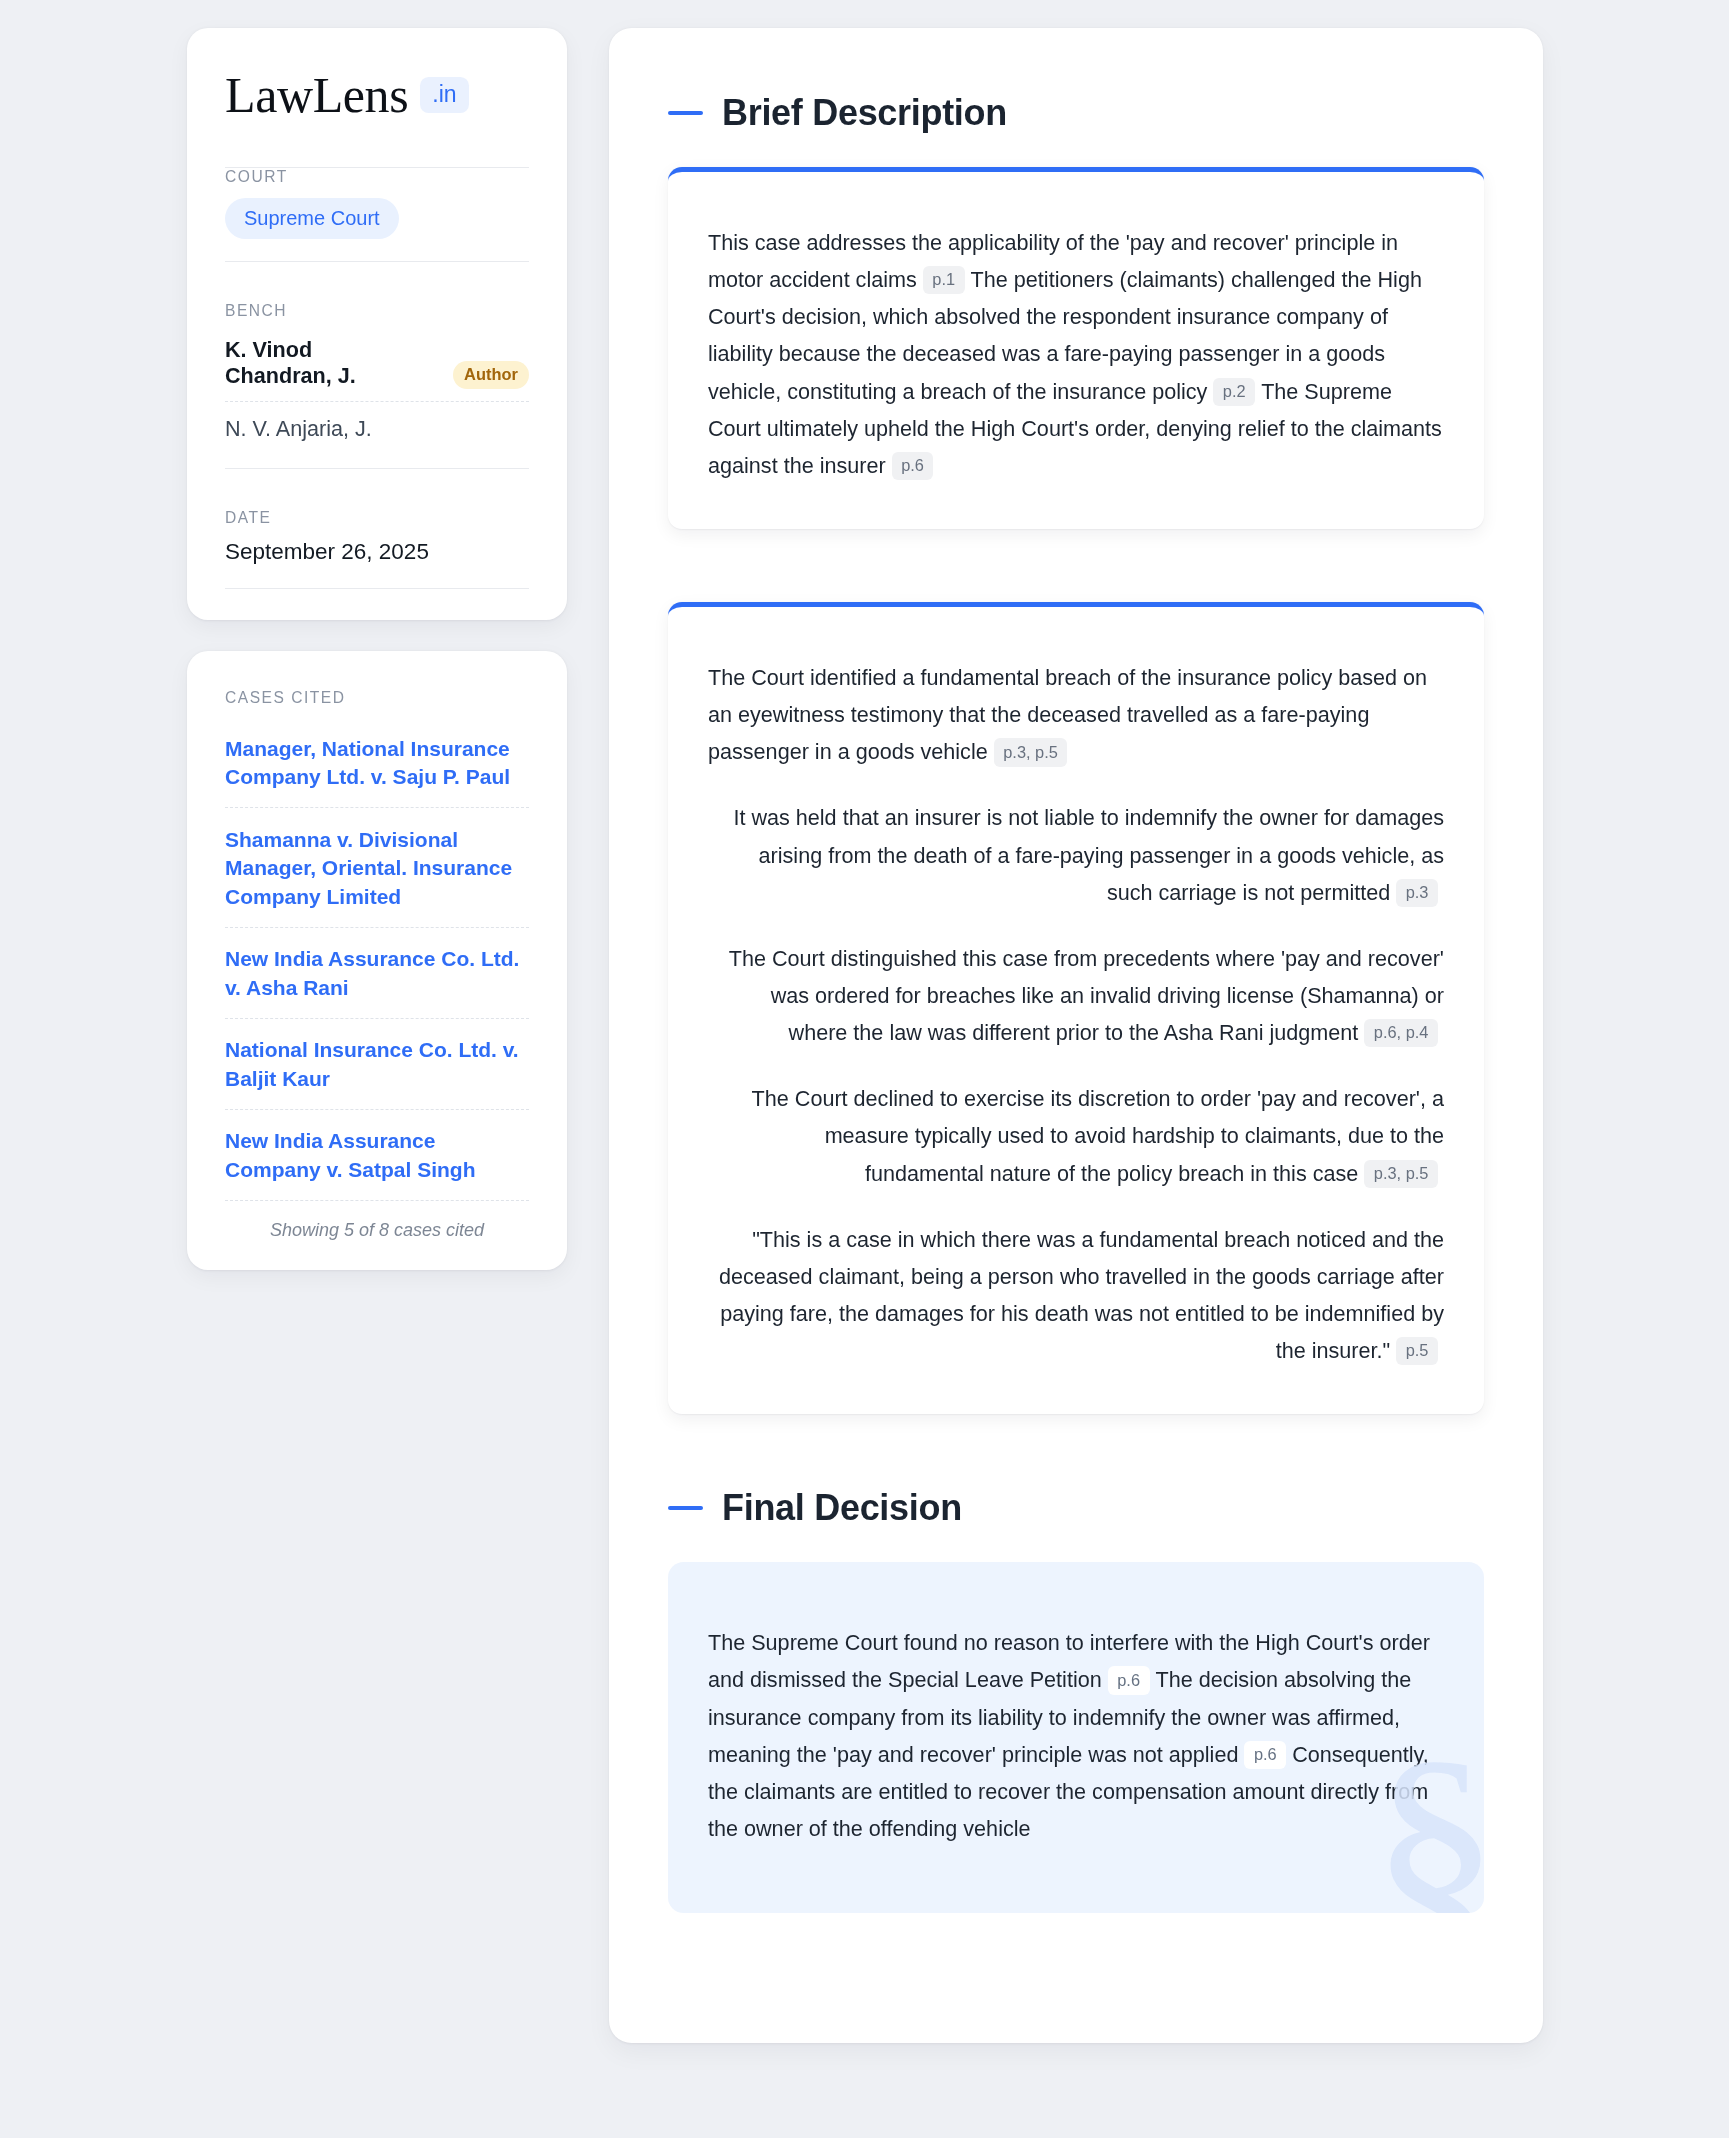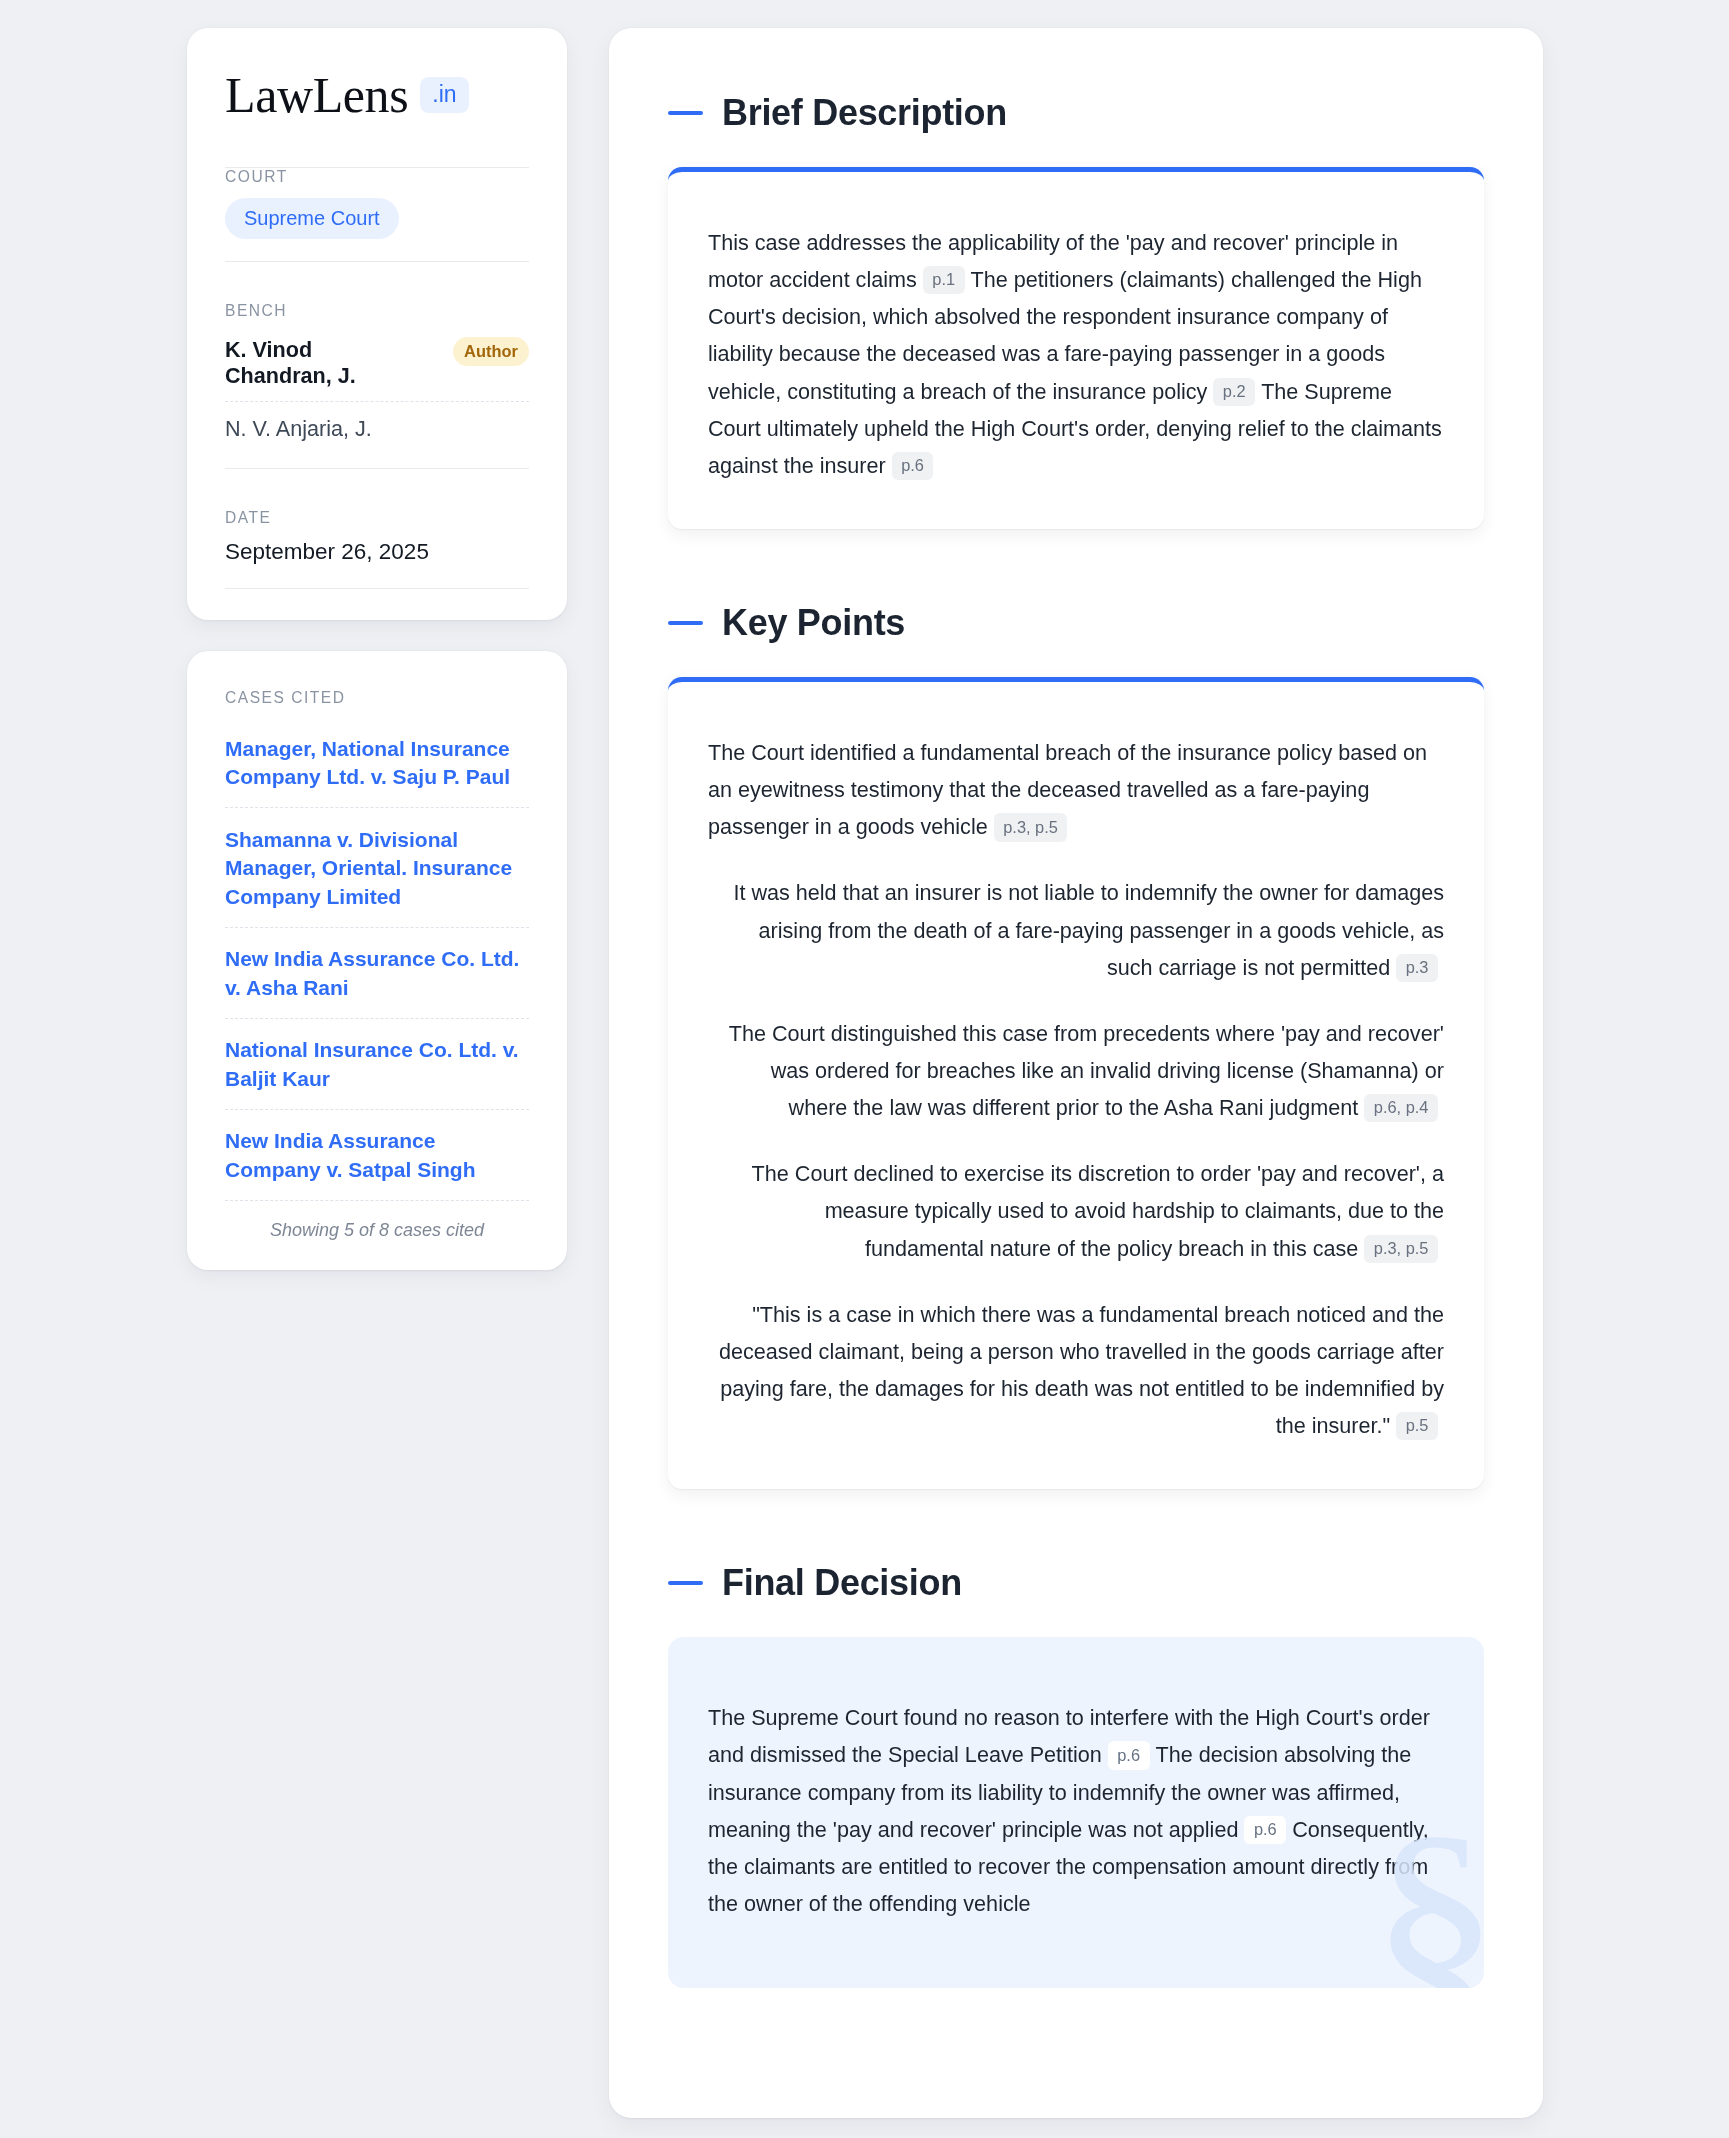--- a/index.html
+++ b/index.html
@@ -85,21 +85,21 @@
     background: #e9f1fe;
     color: #2f6df6;
     font-size: 20px;
     padding: 7.8px 19px;
     border-radius: 864px;
     line-height: 1.25;
   }
 
   .judge-row {
     display: flex;
-    align-items: flex-start;
+    align-items: flex-end;
     gap: 32px;
     padding: 5.2px 0 12px 0;
   }
   .judge-row + .judge-row {
     border-top: 0.9px dashed #dfe3e9;
     padding-top: 14px;
     padding-bottom: 3.5px;
   }
   .judge-name-primary {
     font-size: 21.6px;
@@ -302,24 +302,20 @@
       <div class="section-head">
         <span class="section-dash"></span>
         <h2 class="section-title">Brief Description</h2>
       </div>
       <div class="content-card">
         <p class="para"><span>This case addresses the applicability of the 'pay and recover' principle in motor accident claims</span><span class="chip">p.1</span><span>The petitioners (claimants) challenged the High Court's decision, which absolved the respondent insurance company of liability because the deceased was a fare-paying passenger in a goods vehicle, constituting a breach of the insurance policy</span><span class="chip">p.2</span><span>The Supreme Court ultimately upheld the High Court's order, denying relief to the claimants against the insurer</span><span class="chip">p.6</span></p>
       </div>
     </section>
 
     <section class="section">
-      <div class="section-head">
-        <span class="section-dash"></span>
-        <h2 class="section-title">Key Points</h2>
-      </div>
       <div class="content-card">
         <p class="para"><span>The Court identified a fundamental breach of the insurance policy based on an eyewitness testimony that the deceased travelled as a fare-paying passenger in a goods vehicle</span><span class="chip">p.3, p.5</span></p>
         <p class="para"><span>It was held that an insurer is not liable to indemnify the owner for damages arising from the death of a fare-paying passenger in a goods vehicle, as such carriage is not permitted</span><span class="chip">p.3</span></p>
         <p class="para"><span>The Court distinguished this case from precedents where 'pay and recover' was ordered for breaches like an invalid driving license (Shamanna) or where the law was different prior to the Asha Rani judgment</span><span class="chip">p.6, p.4</span></p>
         <p class="para"><span>The Court declined to exercise its discretion to order 'pay and recover', a measure typically used to avoid hardship to claimants, due to the fundamental nature of the policy breach in this case</span><span class="chip">p.3, p.5</span></p>
         <p class="para"><span>"This is a case in which there was a fundamental breach noticed and the deceased claimant, being a person who travelled in the goods carriage after paying fare, the damages for his death was not entitled to be indemnified by the insurer."</span><span class="chip">p.5</span></p>
       </div>
     </section>
 
     <section class="section">

